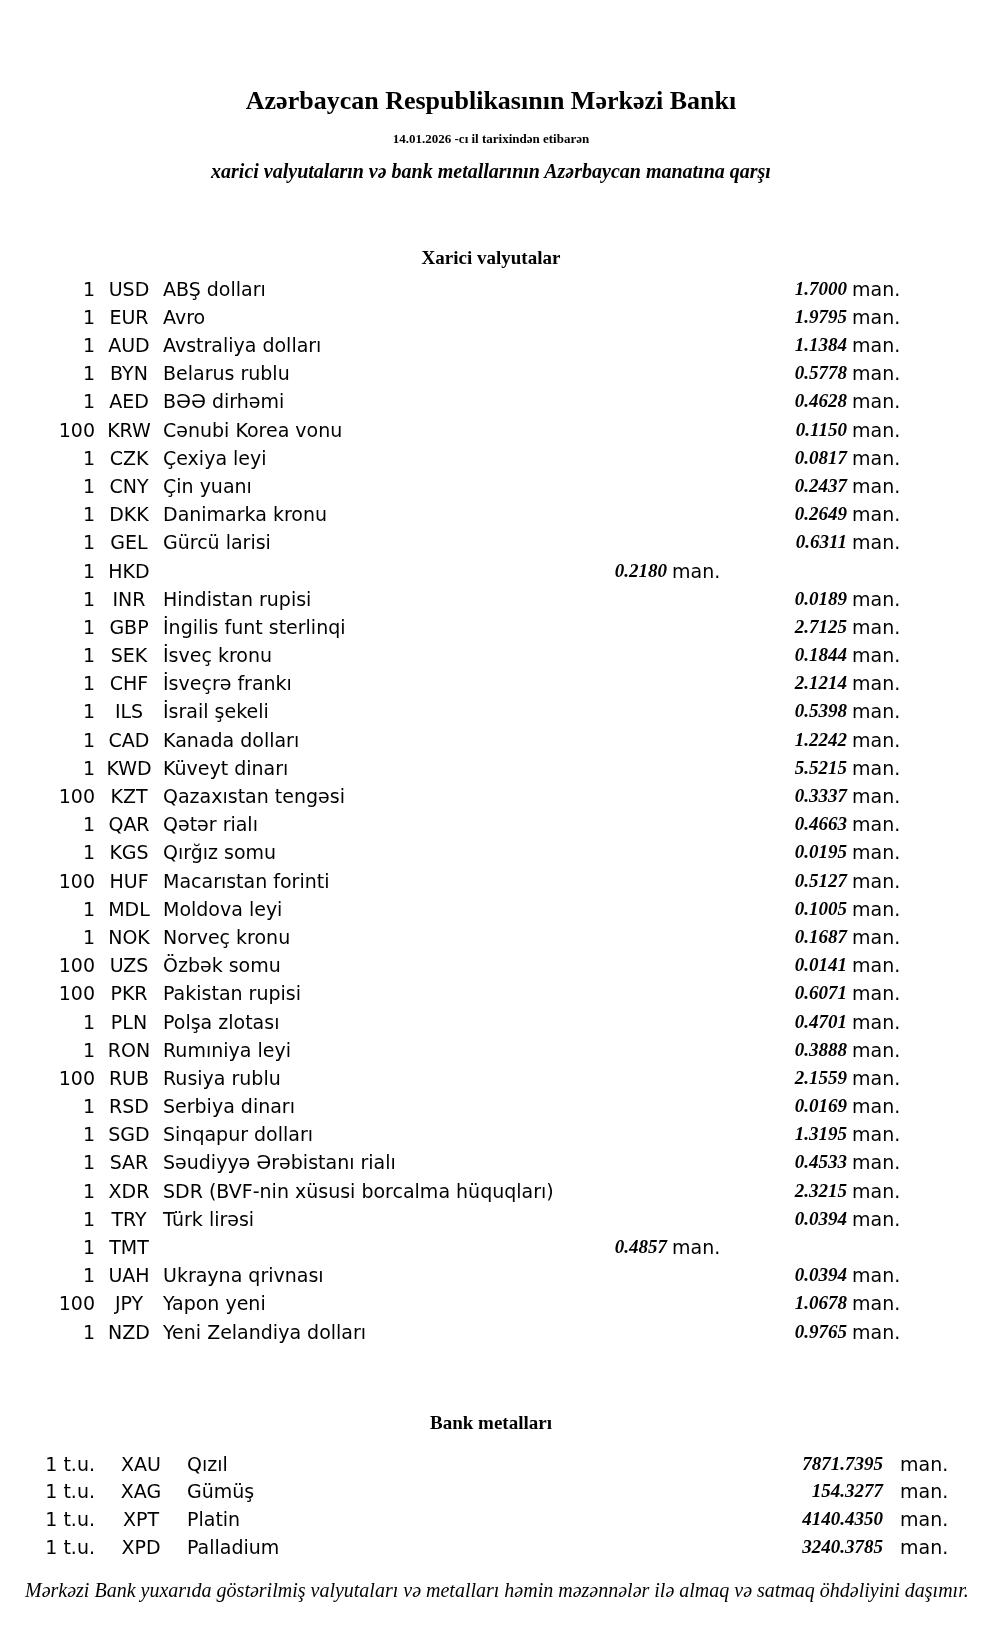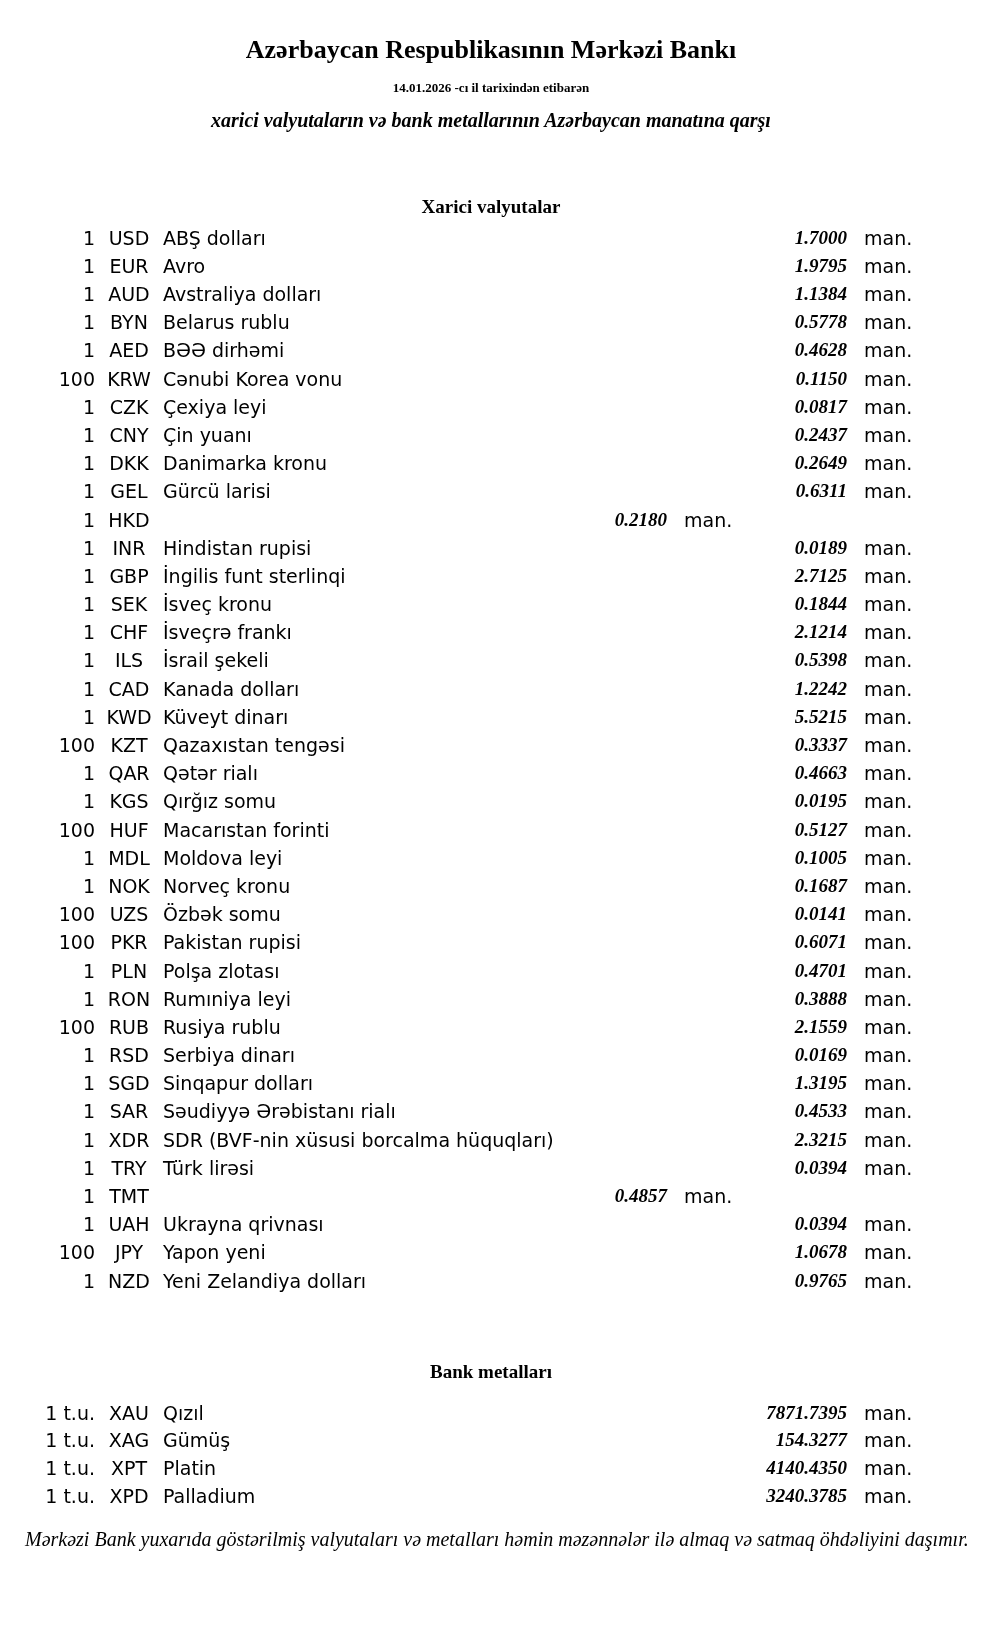--- a/index.html
+++ b/index.html
@@ -8,21 +8,21 @@
     width: 982px; height: 1628px;
     color: #000000;
     font-family: "DejaVu Sans", sans-serif;
     overflow: hidden;
   }
   .page { position: relative; width: 982px; height: 1628px; background: #ffffff; }
 
   .title {
     font-family: "Liberation Serif", serif;
     font-weight: bold; font-size: 26px;
-    text-align: center; padding-top: 35px;
+    text-align: center; padding-top: 86px;
   }
   .date-line {
     font-family: "Liberation Serif", serif;
     font-weight: bold; font-size: 13px;
     text-align: center; margin-top: 15px;
   }
   .subtitle {
     font-family: "Liberation Serif", serif;
     font-weight: bold; font-size: 20px;
     text-align: center; margin-top: 13px; font-style: italic;
@@ -35,32 +35,32 @@
   .section-title.currencies { margin-top: 64px; margin-bottom: 6px; }
   .section-title.metals { margin-top: 66px; margin-bottom: 16px; }
 
   .rows { width: 982px; }
   .row {
     display: grid;
     grid-template-columns: 95px 68px 504px 180px 78px;
     align-items: center;
     height: 28.2px;
   }
-  #metal-rows .row { height: 27.8px; }
+  #metal-rows .row { height: 27.8px; gap: 12px; }
   .cell { font-size: 19px; line-height: 1.1; white-space: nowrap; }
   .qty  { text-align: right; }
   .code { text-align: center; }
   .name { text-align: left; }
   .rate {
     text-align: right;
     font-family: "Liberation Serif", serif;
     font-style: italic; font-weight: bold;
     font-size: 19px;
   }
-  .unit { padding-left: 17px; text-align: left; }
+  .unit { padding-left: 5px; text-align: left; }
 
   .disclaimer {
     margin-top: 18px;
     padding-left: 25px; padding-right: 20px;
     font-family: "Liberation Serif", serif;
     font-style: italic; font-size: 20px;
     white-space: nowrap;
   }
 </style>
 </head>

